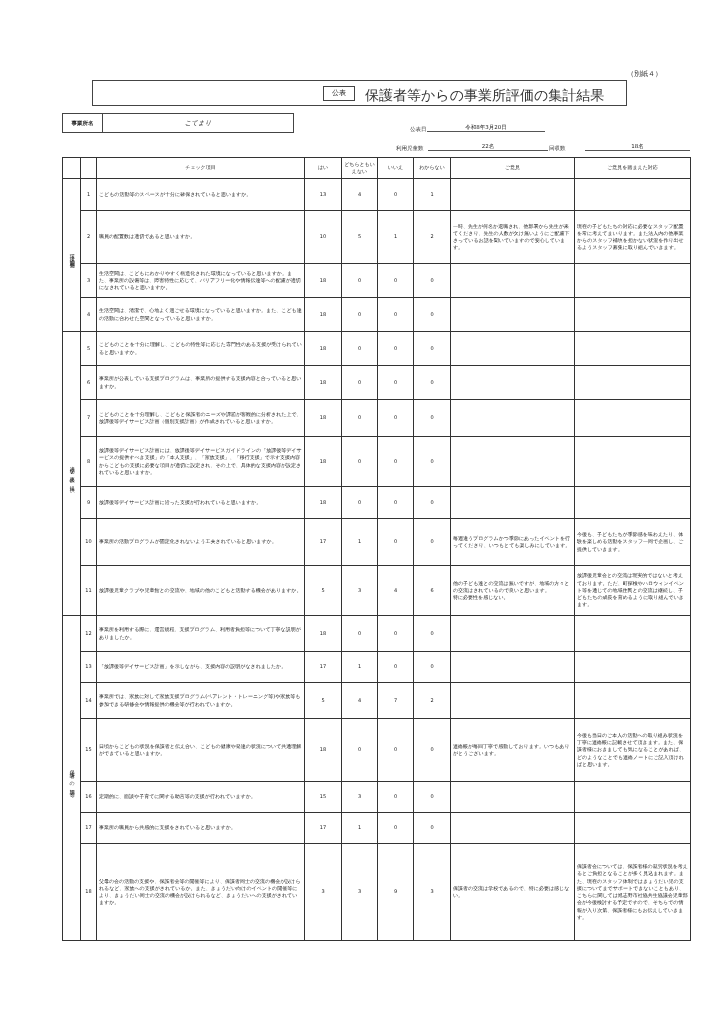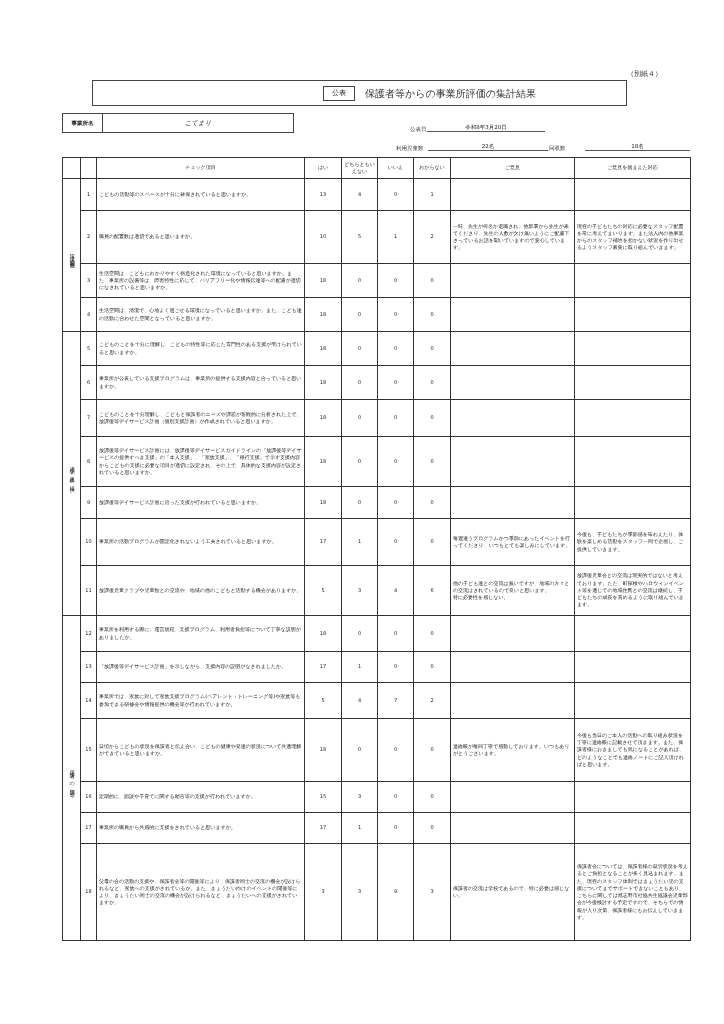--- a/index.html
+++ b/index.html
@@ -4,21 +4,21 @@
 <style>
   html, body { margin:0; padding:0; background:#ffffff; }
   body { width:724px; height:1024px; position:relative; overflow:hidden;
          font-family:"DejaVu Sans", sans-serif; color:#222; }
   .appendix { position:absolute; left:627px; top:69px; font-size:7px; color:#333;text-align:center; }
   .title-box { position:absolute; left:92px; top:80px; width:535px; height:26px;
                border:1px solid #444; box-sizing:border-box; }
   .title-tag { position:absolute; left:230px; top:5px; width:32px; height:15px;
                border:1px solid #444; box-sizing:border-box; font-size:7px;
                text-align:center; line-height:13px; }
-  .title-text { position:absolute; left:272px; top:6px; font-size:10px; color:#333; }
+  .title-text { position:absolute; left:272px; top:6px; font-size:14px; color:#333; }
   .facility-box { position:absolute; left:62px; top:113px; width:232px; height:20px;
                   border:1px solid #444; box-sizing:border-box; display:flex; }
   .facility-label { width:39px; border-right:1px solid #444; font-size:5.5px;
                     display:flex; align-items:center; justify-content:center; font-weight:bold; }
   .facility-value { flex:1; font-size:6.5px; display:flex; align-items:center; justify-content:center;font-style:italic; }
   .meta { position:absolute; font-size:5.5px; color:#333; }
   .meta-line { position:absolute; border-bottom:1px solid #555; font-size:5.5px; text-align:center; }
   table.eval { position:absolute; left:62px; top:157px; width:628px; border-collapse:collapse;
                table-layout:fixed; }
   table.eval td, table.eval th { border:1px solid #333; font-size:5px; padding:0 2px;

